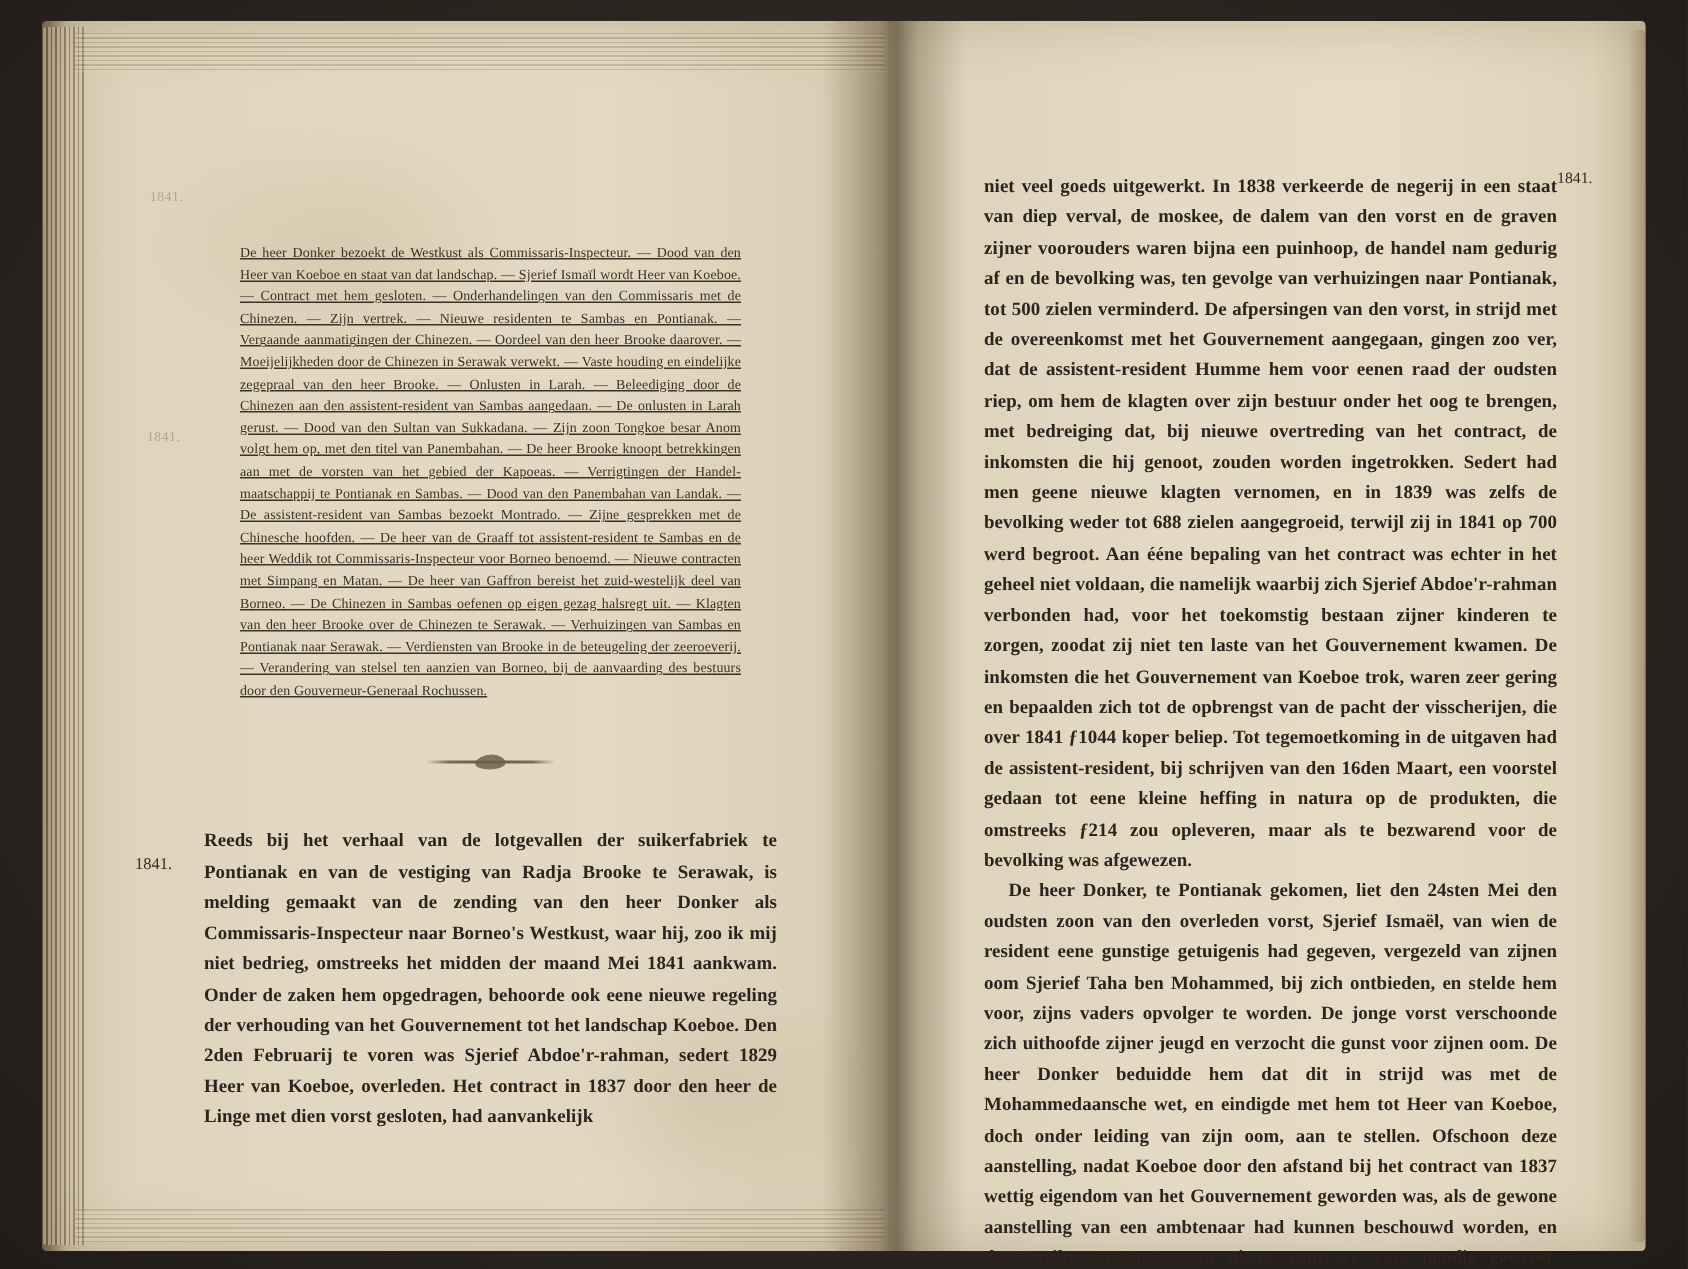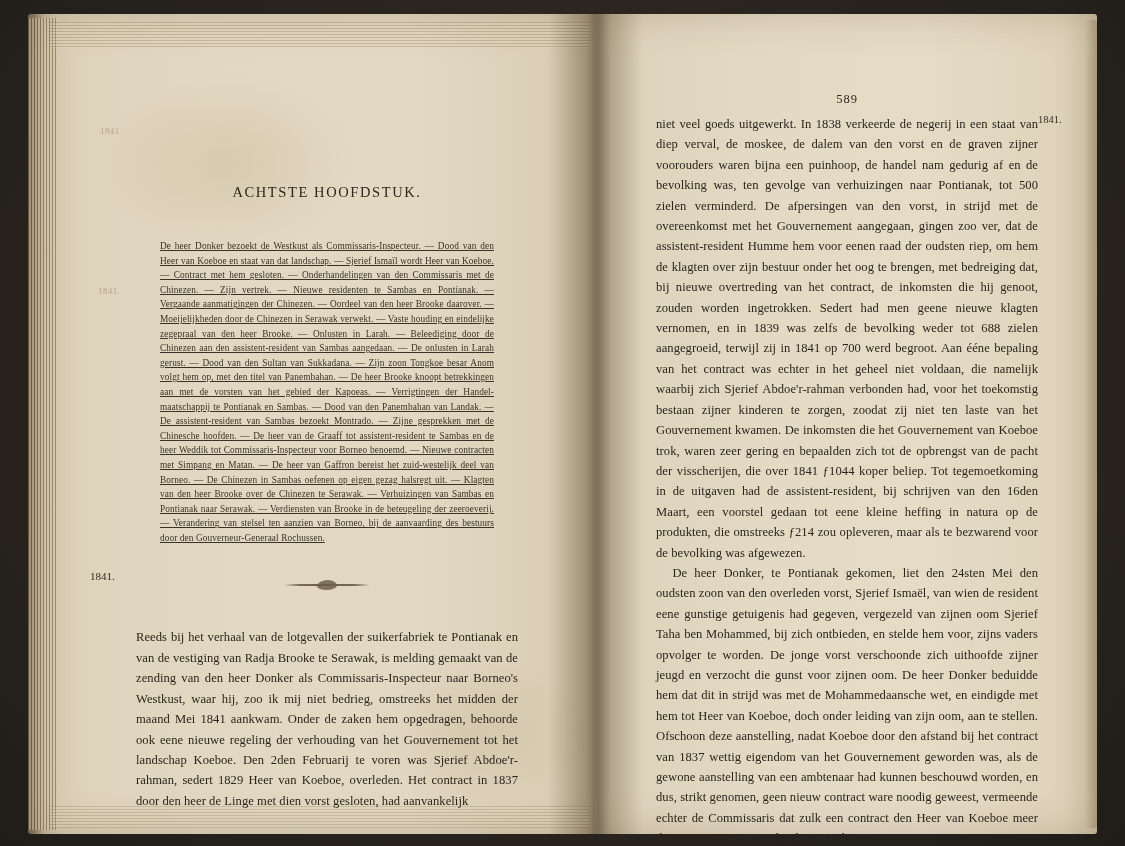--- a/index.html
+++ b/index.html
@@ -199,21 +199,21 @@
   }
 
   .body-text {
     margin: 36px 0 0 0;
     font-size: 12.6px;
     line-height: 20.4px;
     text-align: justify;
     color: #2b251d;
     letter-spacing: .05px;
   }
-  .body-text p { margin: 0 0 0 0; text-indent: 0; }
+  .body-text p { margin: 0 0 0 0; text-indent: 0; font-weight: bold; }
   .body-text p + p { margin-top: 0; text-indent: 1.3em; }
 
   .marginal {
     position: absolute;
     font-size: 11px;
     color: #332c22;
   }
   .margin-left-year { left: 62px; top: 556px; }
 
   .right-col {
@@ -266,41 +266,39 @@
       <div class="edge-stack-bottom"></div>
       <div class="stain s1"></div>
       <div class="stain s2"></div>
 
       <div class="ghost-line ghost-a">1841.</div>
       <div class="ghost-line ghost-b">1841.</div>
 
       <div class="marginal margin-left-year">1841.</div>
 
       <div class="left-col txt">
-        <h1 class="chapter-title">ACHTSTE HOOFDSTUK.</h1>
 
         <div class="synopsis">De heer Donker bezoekt de Westkust als Commissaris-Inspecteur. — Dood van den Heer van Koeboe en staat van dat landschap. — Sjerief Ismaïl wordt Heer van Koeboe. — Contract met hem gesloten. — Onderhandelingen van den Commissaris met de Chinezen. — Zijn vertrek. — Nieuwe residenten te Sambas en Pontianak. — Vergaande aanmatigingen der Chinezen. — Oordeel van den heer Brooke daarover. — Moeijelijkheden door de Chinezen in Serawak verwekt. — Vaste houding en eindelijke zegepraal van den heer Brooke. — Onlusten in Larah. — Beleediging door de Chinezen aan den assistent-resident van Sambas aangedaan. — De onlusten in Larah gerust. — Dood van den Sultan van Sukkadana. — Zijn zoon Tongkoe besar Anom volgt hem op, met den titel van Panembahan. — De heer Brooke knoopt betrekkingen aan met de vorsten van het gebied der Kapoeas. — Verrigtingen der Handel-maatschappij te Pontianak en Sambas. — Dood van den Panembahan van Landak. — De assistent-resident van Sambas bezoekt Montrado. — Zijne gesprekken met de Chinesche hoofden. — De heer van de Graaff tot assistent-resident te Sambas en de heer Weddik tot Commissaris-Inspecteur voor Borneo benoemd. — Nieuwe contracten met Simpang en Matan. — De heer van Gaffron bereist het zuid-westelijk deel van Borneo. — De Chinezen in Sambas oefenen op eigen gezag halsregt uit. — Klagten van den heer Brooke over de Chinezen te Serawak. — Verhuizingen van Sambas en Pontianak naar Serawak. — Verdiensten van Brooke in de beteugeling der zeeroeverij. — Verandering van stelsel ten aanzien van Borneo, bij de aanvaarding des bestuurs door den Gouverneur-Generaal Rochussen.</div>
 
         <div class="ornament"></div>
 
         <div class="body-text">
           <p>Reeds bij het verhaal van de lotgevallen der suikerfabriek te Pontianak en van de vestiging van Radja Brooke te Serawak, is melding gemaakt van de zending van den heer Donker als Commissaris-Inspecteur naar Borneo's Westkust, waar hij, zoo ik mij niet bedrieg, omstreeks het midden der maand Mei 1841 aankwam. Onder de zaken hem opgedragen, behoorde ook eene nieuwe regeling der verhouding van het Gouvernement tot het landschap Koeboe. Den 2den Februarij te voren was Sjerief Abdoe'r-rahman, sedert 1829 Heer van Koeboe, overleden. Het contract in 1837 door den heer de Linge met dien vorst gesloten, had aanvankelijk</p>
         </div>
       </div>
     </div>
 
     <div class="page page-right">
 
       <div class="fore-edge-right"></div>
     </div>
 
     <div class="gutter"></div>
 
     <div class="right-col txt">
-      <div class="folio">589</div>
       <div class="body-text">
         <p>niet veel goeds uitgewerkt. In 1838 verkeerde de negerij in een staat van diep verval, de moskee, de dalem van den vorst en de graven zijner voorouders waren bijna een puinhoop, de handel nam gedurig af en de bevolking was, ten gevolge van verhuizingen naar Pontianak, tot 500 zielen verminderd. De afpersingen van den vorst, in strijd met de overeenkomst met het Gouvernement aangegaan, gingen zoo ver, dat de assistent-resident Humme hem voor eenen raad der oudsten riep, om hem de klagten over zijn bestuur onder het oog te brengen, met bedreiging dat, bij nieuwe overtreding van het contract, de inkomsten die hij genoot, zouden worden ingetrokken. Sedert had men geene nieuwe klagten vernomen, en in 1839 was zelfs de bevolking weder tot 688 zielen aangegroeid, terwijl zij in 1841 op 700 werd begroot. Aan ééne bepaling van het contract was echter in het geheel niet voldaan, die namelijk waarbij zich Sjerief Abdoe'r-rahman verbonden had, voor het toekomstig bestaan zijner kinderen te zorgen, zoodat zij niet ten laste van het Gouvernement kwamen. De inkomsten die het Gouvernement van Koeboe trok, waren zeer gering en bepaalden zich tot de opbrengst van de pacht der visscherijen, die over 1841 ƒ1044 koper beliep. Tot tegemoetkoming in de uitgaven had de assistent-resident, bij schrijven van den 16den Maart, een voorstel gedaan tot eene kleine heffing in natura op de produkten, die omstreeks ƒ214 zou opleveren, maar als te bezwarend voor de bevolking was afgewezen.</p>
         <p>De heer Donker, te Pontianak gekomen, liet den 24sten Mei den oudsten zoon van den overleden vorst, Sjerief Ismaël, van wien de resident eene gunstige getuigenis had gegeven, vergezeld van zijnen oom Sjerief Taha ben Mohammed, bij zich ontbieden, en stelde hem voor, zijns vaders opvolger te worden. De jonge vorst verschoonde zich uithoofde zijner jeugd en verzocht die gunst voor zijnen oom. De heer Donker beduidde hem dat dit in strijd was met de Mohammedaansche wet, en eindigde met hem tot Heer van Koeboe, doch onder leiding van zijn oom, aan te stellen. Ofschoon deze aanstelling, nadat Koeboe door den afstand bij het contract van 1837 wettig eigendom van het Gouvernement geworden was, als de gewone aanstelling van een ambtenaar had kunnen beschouwd worden, en dus, strikt genomen, geen nieuw contract ware noodig geweest, vermeende echter de Commissaris dat zulk een contract den Heer van Koeboe meer dan eene instructie zou binden en ook</p>
       </div>
     </div>
 
     <div class="margin-right-year">1841.</div>
 
   </div>
 </div>

